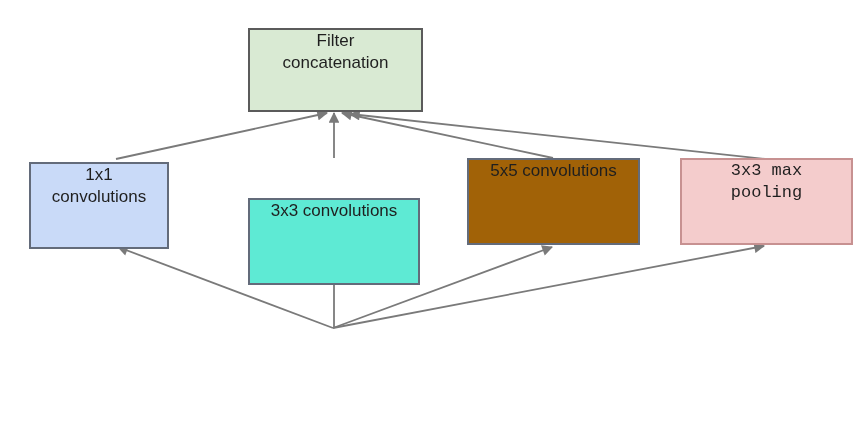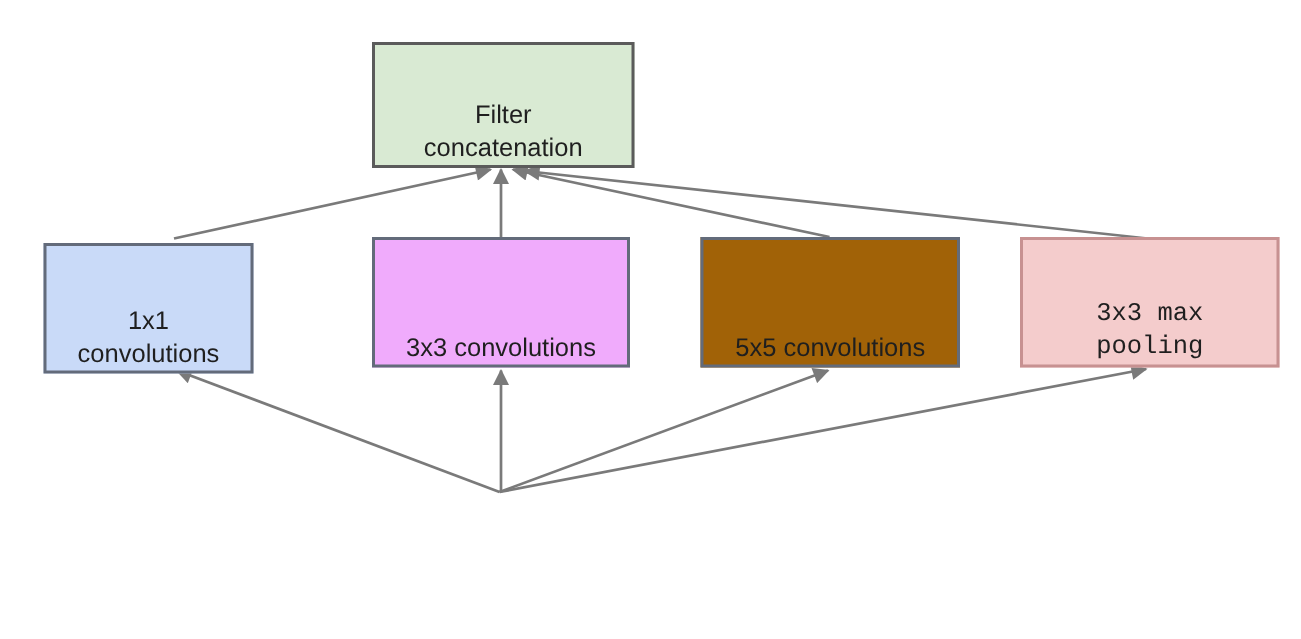--- a/index.html
+++ b/index.html
@@ -20,21 +20,21 @@
     left: 0;
     top: 0;
     width: 867px;
     height: 426px;
   }
   .node {
     position: absolute;
     box-sizing: border-box;
     border: 2px solid #666;
     display: flex;
-    align-items: flex-end;
+    align-items: flex-start;
     justify-content: center;
     text-align: center;
     font-size: 17px;
     line-height: 1.3;
     color: #1f1f1f;
     padding: 0 14px;
   }
   .node .label { display: block; }
 
   
@@ -69,21 +69,21 @@
   </svg>
 
   <div class="node" id="node-filter-concat" style="background-color: rgb(217, 234, 211); border-color: rgb(91, 91, 91);">
     <span class="label">Filter concatenation</span>
   </div>
 
   <div class="node" id="node-conv1x1" style="background-color: rgb(201, 218, 248); border-color: rgb(99, 107, 122);">
     <span class="label">1x1 convolutions</span>
   </div>
 
-  <div class="node" id="node-conv3x3" style="background-color: #f0abfc; border-color: rgb(99, 107, 122);">
+  <div class="node" id="node-conv3x3" style="background-color: #5eead4; border-color: rgb(99, 107, 122); margin-top: 40px;">
     <span class="label">3x3 convolutions</span>
   </div>
 
   <div class="node" id="node-conv5x5" style="background-color: #a16207; border-color: rgb(99, 107, 122);">
     <span class="label">5x5 convolutions</span>
   </div>
 
   <div class="node" id="node-maxpool" style="background-color: rgb(244, 204, 204); border-color: rgb(199, 145, 145); font-family: Liberation Mono, monospace;">
     <span class="label">3x3 max pooling</span>
   </div>

